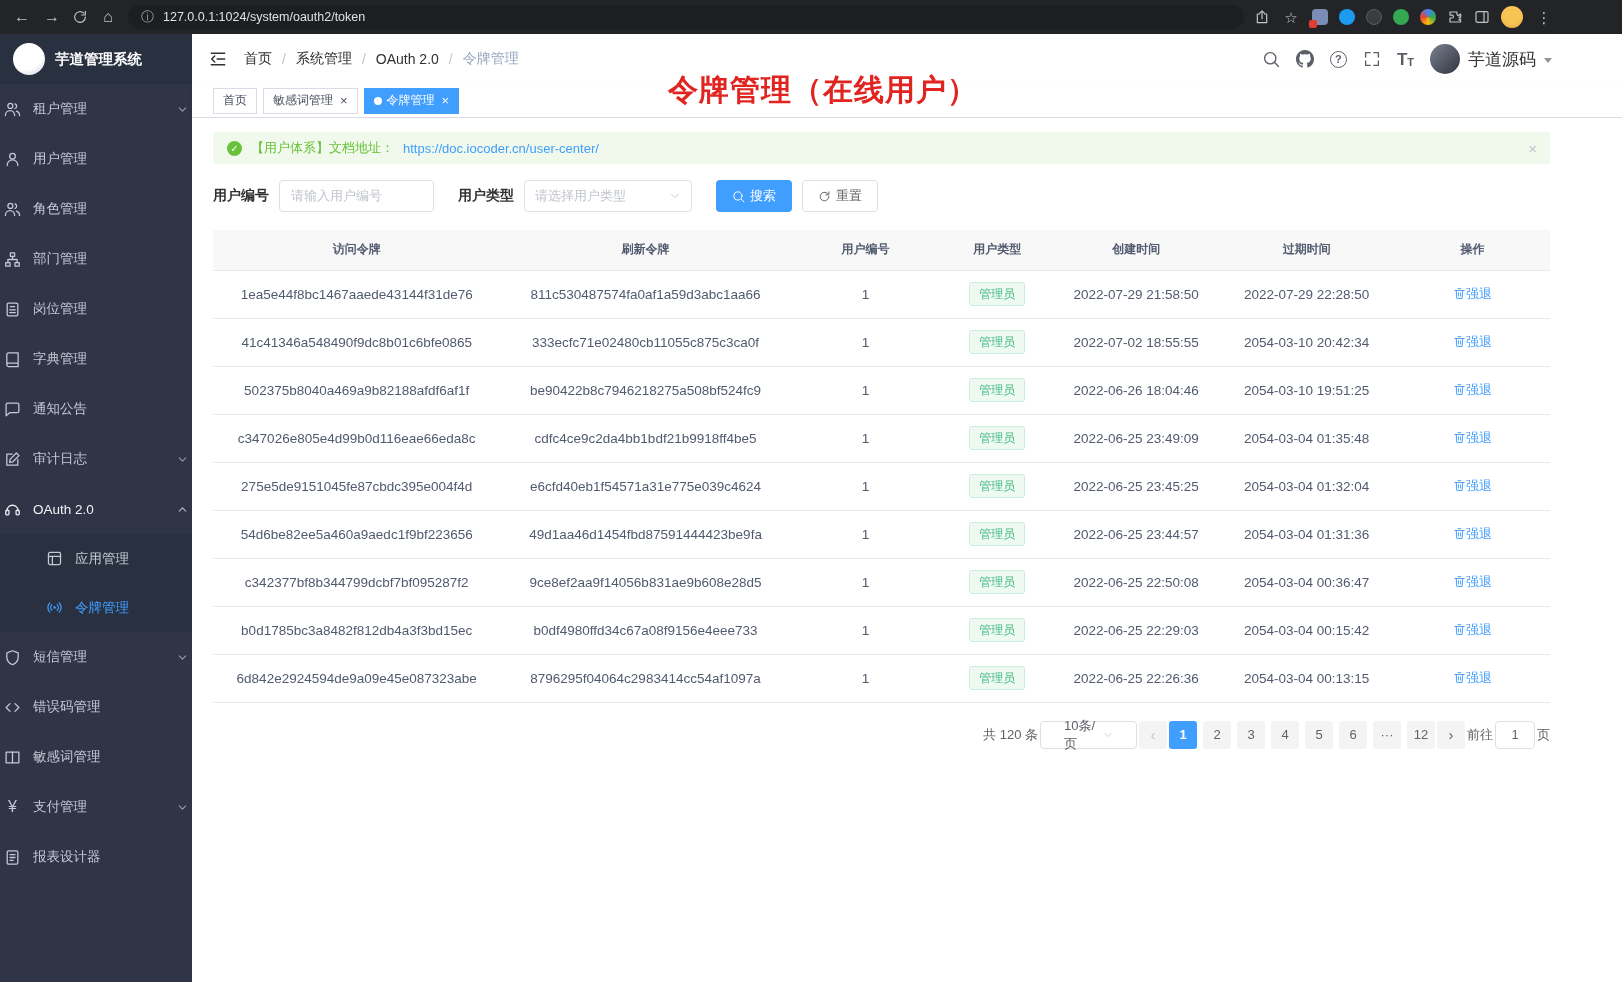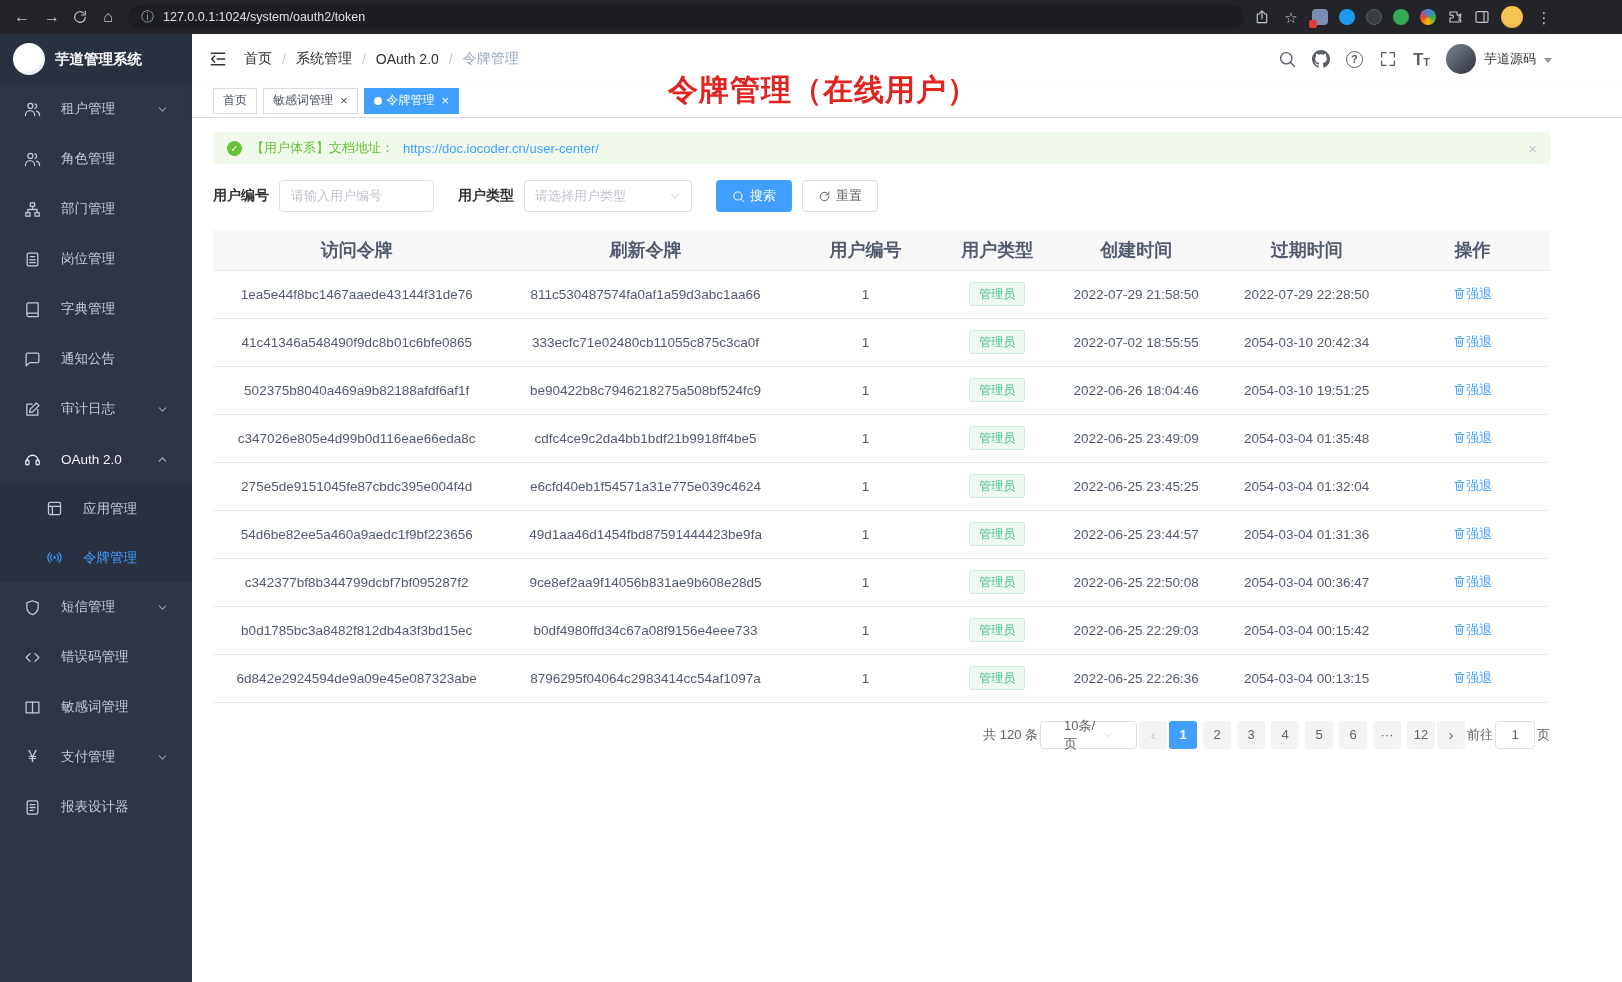--- a/index.html
+++ b/index.html
@@ -26,21 +26,21 @@
   .profile-avatar{width:22px;height:22px;border-radius:50%;background:radial-gradient(circle at 50% 40%,#f6c453 55%,#e8973d);cursor:pointer}
   .dots{font-size:15px;cursor:pointer}
 
   
   .app{flex:1;display:flex;min-height:0}
 
   
   .sidebar{width:192px;background:#2f3446;flex-shrink:0;display:flex;flex-direction:column;overflow:hidden}
   .logo{height:50px;background:#293040;display:flex;align-items:center;gap:10px;padding:0 13px;color:#fff;font-weight:bold;font-size:14.5px;flex-shrink:0}
   .logo-img{width:32px;height:32px;border-radius:50%;background:radial-gradient(circle at 40% 32%,#ffffff 55%,#c9ced8);flex-shrink:0}
-  .nav-item{height:50px;display:flex;align-items:center;gap:20px;padding:0 24px;font-size:13.5px;color:#c3c9d5;cursor:pointer}
+  .nav-item{height:50px;display:flex;align-items:center;gap:12px;padding:0 4px;font-size:13.5px;color:#c3c9d5;cursor:pointer}
   .nav-item .ic{width:17px;height:17px;flex-shrink:0}
   .nav-item .yen{font-size:16px;width:17px;text-align:center;line-height:1}
   .nav-item .chev{width:11px;height:11px;margin-left:auto;opacity:.7;transform:rotate(90deg)}
   .nav-item .chev.up{transform:rotate(-90deg)}
   .nav-item.open{color:#f0f2f5}
   .nav-item.child{padding-left:46px;background:#293040;height:49px}
   .nav-item.active{color:#409eff}
 
   
   .main{flex:1;display:flex;flex-direction:column;min-width:0;background:#84cc16}
@@ -53,21 +53,21 @@
   .breadcrumb .sep{color:#c0c4cc}
   .breadcrumb .last{color:#97a8be;cursor:default}
   .topbar-right{margin-left:auto;display:flex;align-items:center;gap:16px;color:#5a5e66}
   svg.tb-ic{width:18px;height:18px;cursor:pointer}
   .q-ic{width:17px;height:17px;border:1.5px solid #5a5e66;border-radius:50%;font-size:11px;font-weight:bold;display:flex;align-items:center;justify-content:center;cursor:pointer}
   .t-ic{font-weight:bold;cursor:pointer;display:flex;align-items:flex-end;line-height:1}
   .t-ic .big{font-size:17px}
   .t-ic .small{font-size:11px}
   .user{display:flex;align-items:center;gap:8px;cursor:pointer}
   .user-avatar{width:30px;height:30px;border-radius:50%;background:linear-gradient(135deg,#6b7280 20%,#2f333c)}
-  .user-name{font-size:13px;color:#303133}
+  .user-name{font-size:17px;color:#303133}
   .caret{width:0;height:0;border-left:4px solid transparent;border-right:4px solid transparent;border-top:5px solid #909399;margin-top:2px}
 
   
   .tabsbar{height:34px;background:#fff;border-bottom:1px solid #d8dce5;box-shadow:0 1px 3px rgba(0,0,0,.08);display:flex;align-items:center;gap:6px;padding:0 21px;flex-shrink:0}
   .tag{height:26px;display:inline-flex;align-items:center;gap:5px;border:1px solid #d8dce5;background:#fff;color:#495060;font-size:12px;padding:0 9px;cursor:pointer;white-space:nowrap}
   .tag .dot{width:8px;height:8px;border-radius:50%;background:#fff}
   .tag .tclose{font-size:13px;line-height:1;margin-left:2px}
   .tag.active{background:#409eff;border-color:#409eff;color:#fff}
 
   
@@ -86,21 +86,21 @@
   .f-select{width:168px;height:32px;border:1px solid #dcdfe6;border-radius:4px;padding:0 10px;display:flex;align-items:center;justify-content:space-between;color:#c0c4cc;font-size:13px;cursor:pointer}
   svg.chev-d{width:12px;height:12px;color:#c0c4cc;transform:rotate(90deg)}
   .btn{height:32px;border-radius:4px;font-size:13px;display:inline-flex;align-items:center;gap:5px;padding:0 15px;cursor:pointer;border:1px solid transparent;font-family:inherit}
   .btn.primary{background:#409eff;color:#fff}
   .btn.plain{background:#fff;border-color:#dcdfe6;color:#606266}
   svg.bic{width:13px;height:13px}
 
   
   .table-wrap{margin-top:18px}
   table{width:100%;border-collapse:collapse;table-layout:fixed}
-  th{background:#f8f8f9;color:#515a6e;font-weight:bold;font-size:18px;height:40px;border-bottom:1px solid #e8eaec;text-align:center}
+  th{background:#f8f8f9;color:#515a6e;font-weight:bold;font-size:12px;height:40px;border-bottom:1px solid #e8eaec;text-align:center}
   td{height:48px;border-bottom:1px solid #e8eaec;font-size:13.5px;color:#515a6e;text-align:center;overflow:hidden;white-space:nowrap;text-overflow:ellipsis}
   .tag-success{display:inline-block;background:#eefaf1;border:1px solid #cdeedd;color:#42b983;font-size:12px;padding:2px 9px;border-radius:3px;line-height:1.5}
   .action{color:#409eff;font-size:13px;display:inline-flex;align-items:center;cursor:pointer}
 
   
   .pagination{display:flex;align-items:center;justify-content:flex-end;gap:2px;margin-top:18px;font-size:13px;color:#606266}
   .psize{width:97px;height:28px;border:1px solid #dcdfe6;border-radius:4px;display:flex;align-items:center;justify-content:flex-end;padding:0 23px;color:#606266;cursor:pointer}
   .pages{display:flex;gap:6px}
   .pbtn{min-width:28px;height:28px;background:#f4f4f5;border-radius:3px;display:inline-flex;align-items:center;justify-content:center;color:#606266;font-size:13px;cursor:pointer;padding:0 4px}
   .pbtn.active{background:#409eff;color:#fff;font-weight:bold}
@@ -263,20 +263,26 @@
           <svg class="ic">
               <use href="#i-people"></use>
             </svg>
           <span>租户管理</span>
           <svg class="chev">
               <use href="#i-chevron"></use>
             </svg>
         </div>
         <div class="nav-item">
           <svg class="ic">
+              <use href="#i-user"></use>
+            </svg>
+          <span>用户管理</span>
+        </div>
+        <div class="nav-item">
+          <svg class="ic">
               <use href="#i-people"></use>
             </svg>
           <span>角色管理</span>
         </div>
         <div class="nav-item">
           <svg class="ic">
               <use href="#i-tree"></use>
             </svg>
           <span>部门管理</span>
         </div>

